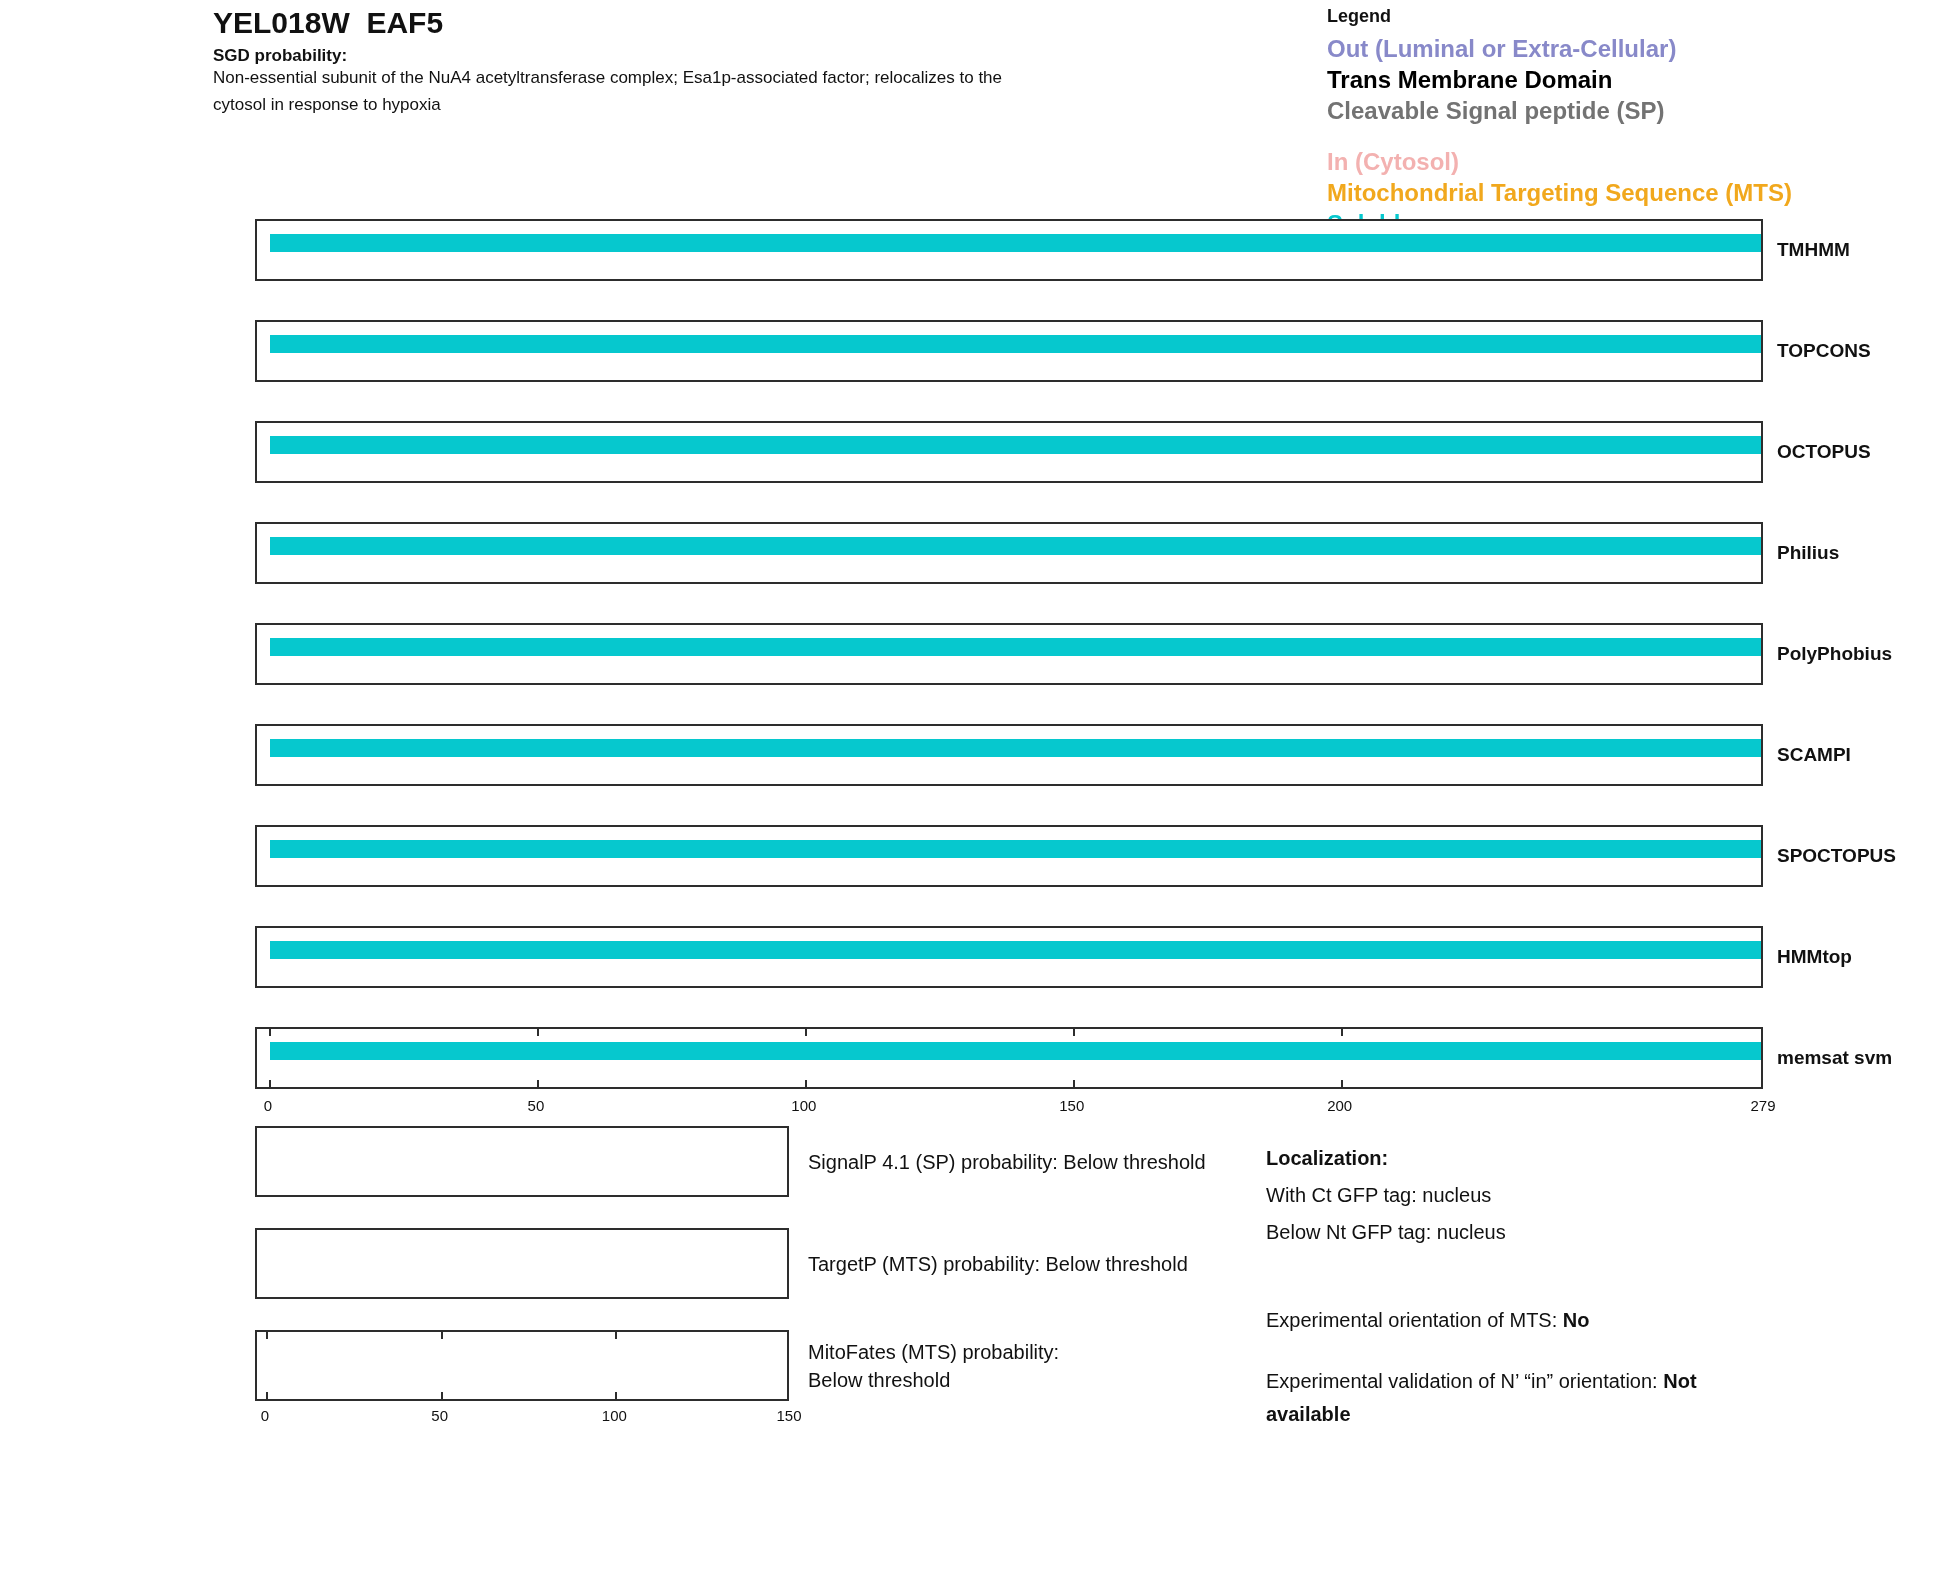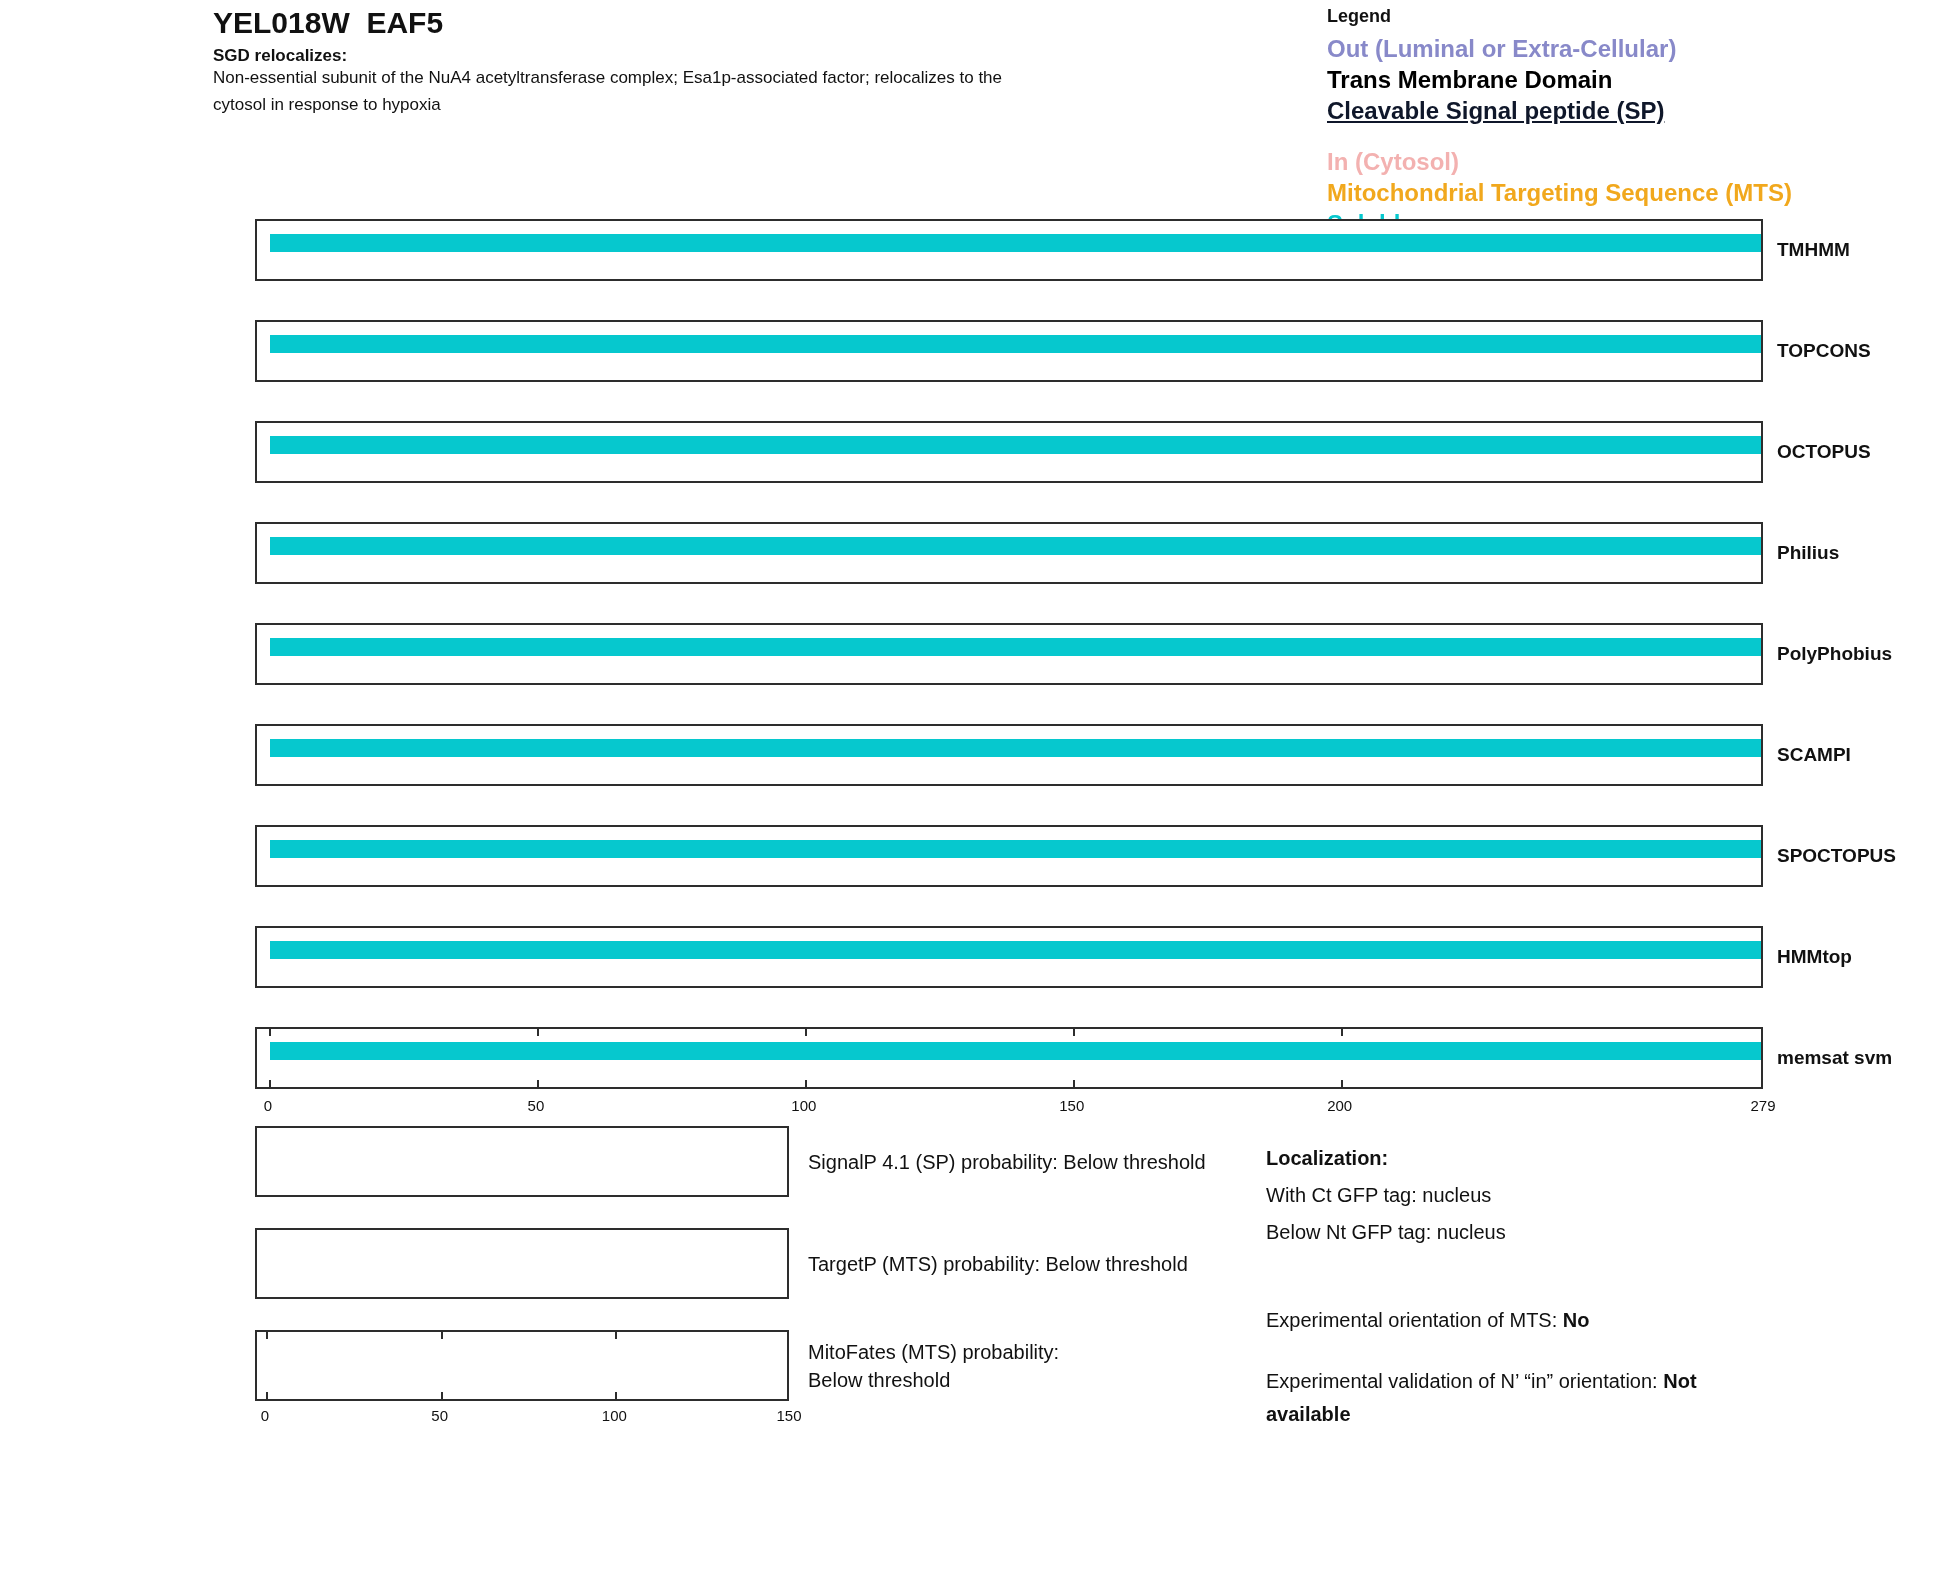--- a/index.html
+++ b/index.html
@@ -36,29 +36,29 @@
   #loc-line-1{top:1216px;}
   #loc-mts{top:1304px;}
   #loc-orient{top:1365px;width:462px;}
 </style>
 </head>
 <body>
 
 <div class="page">
 
   <div class="title">YEL018W  EAF5</div>
-  <div class="sgd-label">SGD relocalizes:</div>
+  <div class="sgd-label">SGD probability:</div>
   <div class="desc">Non-essential subunit of the NuA4 acetyltransferase complex; Esa1p-associated factor; relocalizes to the cytosol in response to hypoxia</div>
 
   <div class="legend">
     <div class="legend-title">Legend</div>
     <div id="legend-entries">
         <div class="legend-entry" style="color: rgb(136, 137, 201);">Out (Luminal or Extra-Cellular)</div>
         <div class="legend-entry" style="color: #000000;">Trans Membrane Domain</div>
-        <div class="legend-entry" style="color: #0f172a; text-decoration: underline;">Cleavable Signal peptide (SP)</div>
+        <div class="legend-entry" style="color: #737373;">Cleavable Signal peptide (SP)</div>
         <div class="legend-entry" style="color: rgb(243, 177, 176); margin-top: 20px;">In (Cytosol)</div>
         <div class="legend-entry" style="color: rgb(241, 168, 29);">Mitochondrial Targeting Sequence (MTS)</div>
         <div class="legend-entry" style="color: rgb(6, 200, 206);">Soluble</div>
       </div>
   </div>
 
   <div id="tracks">
       <div class="track-row" style="top: 0px;">
         <div class="track-box">
           <div class="track-bar" style="left: 13px; width: 1495px; background: rgb(6, 200, 206);"></div>

